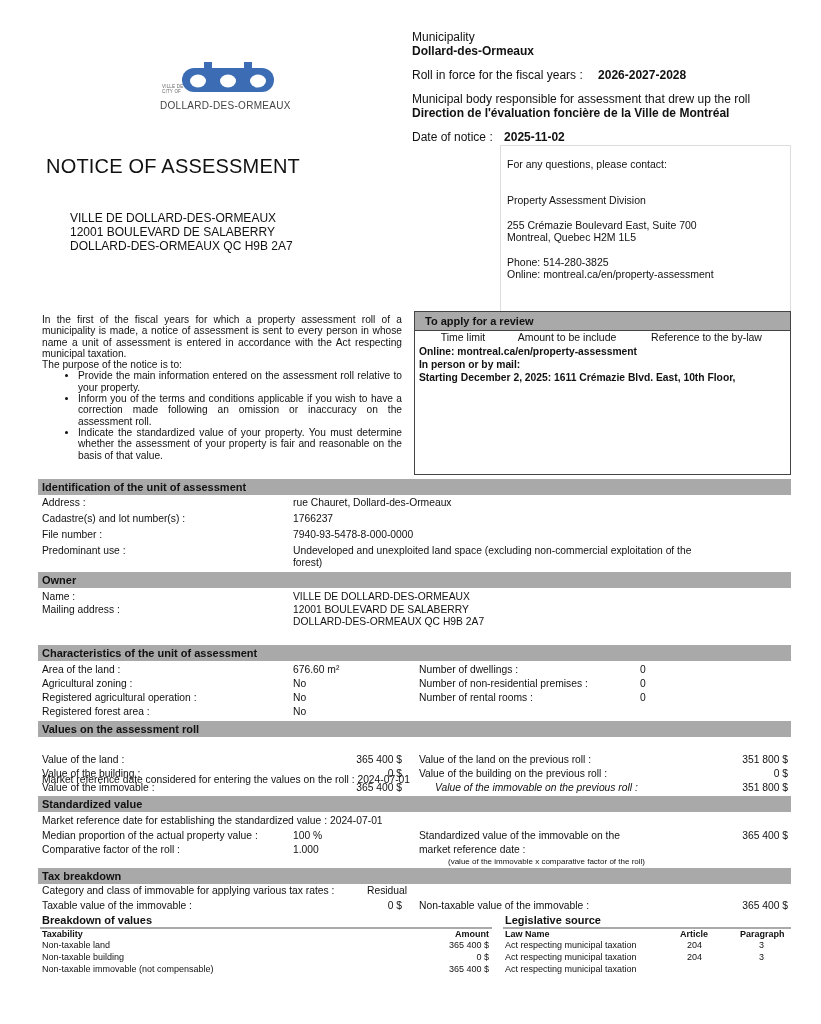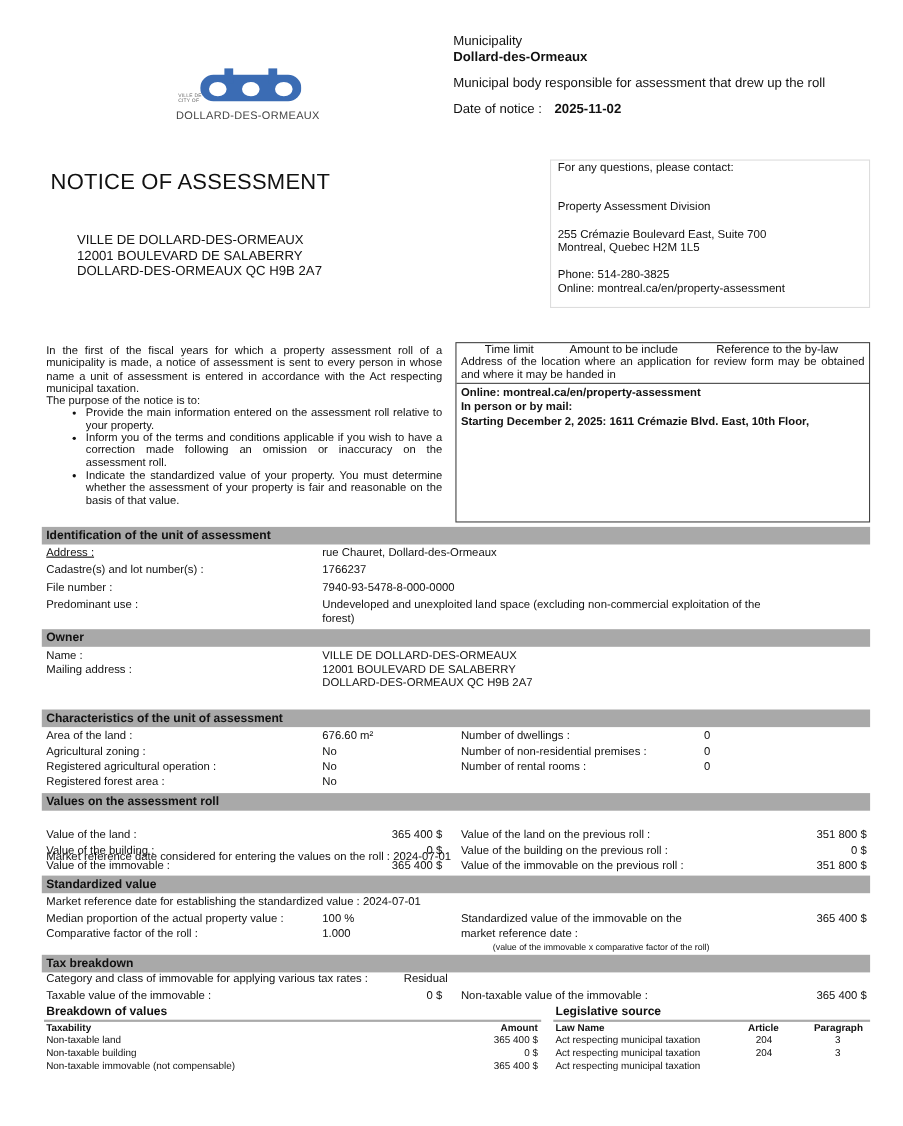--- a/index.html
+++ b/index.html
@@ -13,21 +13,21 @@
   .logo-small { position: absolute; left: 12px; top: 22px; font-size: 4.5px; line-height: 5px; color: #666; letter-spacing: 0.2px; }
   .logo-name { position: absolute; left: 10px; top: 38px; font-size: 10px; color: #444; letter-spacing: 0.3px; white-space: nowrap; }
 
   
   .hdr { left: 412px; top: 30px; width: 400px; font-size: 12px; line-height: 14px; }
   .hdr .row { margin-bottom: 7px; }
 
   .title { left: 46px; top: 155px; font-size: 20px; letter-spacing: 0.2px; }
   .recipient { left: 70px; top: 211px; font-size: 12px; line-height: 14px; }
 
-  .contact { left: 500px; top: 145px; width: 291px; height: 135px; border: 1px solid #ddd; padding: 0 6px; font-size: 10.5px; line-height: 12px; }
+  .contact { left: 500px; top: 145px; width: 291px; height: 167px; border: 1px solid #ddd; padding: 12px 6px; font-size: 10.5px; line-height: 12px; }
   .contact p { margin-bottom: 12px; }
 
   .intro { left: 42px; top: 314px; width: 360px; font-size: 10.2px; line-height: 11.3px; text-align: justify; }
   .intro ul { margin-left: 36px; margin-top: 0; }
   .intro li { margin-bottom: 0; }
 
   .review { left: 414px; top: 311px; width: 377px; height: 164px; border: 1px solid #444; }
   .review .bar { background: #a9a9a9; height: 19px; font-weight: bold; font-size: 11px; padding: 3px 10px; border-bottom: 1px solid #444; }
   .review .cols { display: flex; font-size: 10.5px; line-height: 12px; text-align: center; padding: 0 4px; }
   .review .cols div:nth-child(1) { width: 88px; }
@@ -66,21 +66,26 @@
   </div>
   <div class="logo-name">DOLLARD-DES-ORMEAUX</div>
 </div>
 
 <div class="abs hdr">
   <div class="row">
     <div>Municipality</div>
     <div class="b">Dollard-des-Ormeaux</div>
   </div>
   <div class="row" style="margin-top:10px;">
+    <span>Roll in force for the fiscal years :</span>
+    <span class="b" style="margin-left:12px;">2026-2027-2028</span>
+  </div>
+  <div class="row" style="margin-top:10px;">
     <div>Municipal body responsible for assessment that drew up the roll</div>
+    <div class="b">Direction de l'évaluation foncière de la Ville de Montréal</div>
   </div>
   <div class="row" style="margin-top:10px;">
     <span>Date of notice :</span>
     <span class="b" style="margin-left:8px;">2025-11-02</span>
   </div>
 </div>
 
 <div class="abs title">NOTICE OF ASSESSMENT</div>
 
 <div class="abs recipient">
@@ -106,35 +111,35 @@
   <div>In the first of the fiscal years for which a property assessment roll of a municipality is made, a notice of assessment is sent to every person in whose name a unit of assessment is entered in accordance with the Act respecting municipal taxation.</div>
   <div>The purpose of the notice is to:</div>
   <ul>
     <li>Provide the main information entered on the assessment roll relative to your property.</li>
     <li>Inform you of the terms and conditions applicable if you wish to have a correction made following an omission or inaccuracy on the assessment roll.</li>
     <li>Indicate the standardized value of your property. You must determine whether the assessment of your property is fair and reasonable on the basis of that value.</li>
   </ul>
 </div>
 
 <div class="abs review">
+  <div class="bar">To apply for a review</div>
   <div class="cols">
     <div>Time limit</div>
     <div>Amount to be include</div>
     <div>Reference to the by-law</div>
   </div>
-  <div class="addr">Address of the location where an application for review form may be obtained and where it may be handed in</div>
   <div class="where">
     <div>Online: montreal.ca/en/property-assessment</div>
     <div>In person or by mail:</div>
     <div>Starting December 2, 2025: 1611 Crémazie Blvd. East, 10th Floor,</div>
   </div>
 </div>
 
 <div class="sec-bar" style="top:479px;">Identification of the unit of assessment</div>
-<div class="fld" style="left:42px;top:497px;text-decoration:underline;">Address :</div>
+<div class="fld" style="left:42px;top:497px;">Address :</div>
 <div class="fld val" style="left:293px;top:497px;">rue Chauret, Dollard-des-Ormeaux</div>
 <div class="fld" style="left:42px;top:513px;">Cadastre(s) and lot number(s) :</div>
 <div class="fld val" style="left:293px;top:513px;">1766237</div>
 <div class="fld" style="left:42px;top:529px;">File number :</div>
 <div class="fld val" style="left:293px;top:529px;">7940-93-5478-8-000-0000</div>
 <div class="fld" style="left:42px;top:545px;">Predominant use :</div>
 <div class="fld val" style="left:293px;top:545px;">
   <div>Undeveloped and unexploited land space (excluding non-commercial exploitation of the</div>
   <div>forest)</div>
 </div>
@@ -172,21 +177,21 @@
 <div class="fld" style="left:42px;top:754px;">Value of the land :</div>
 <div class="fld val r" style="left:300px;width:102px;top:754px;">365 400 $</div>
 <div class="fld" style="left:42px;top:768px;">Value of the building :</div>
 <div class="fld val r" style="left:300px;width:102px;top:768px;">0 $</div>
 <div class="fld" style="left:42px;top:782px;">Value of the immovable :</div>
 <div class="fld val r" style="left:300px;width:102px;top:782px;">365 400 $</div>
 <div class="fld" style="left:419px;top:754px;">Value of the land on the previous roll :</div>
 <div class="fld val r" style="left:680px;width:108px;top:754px;">351 800 $</div>
 <div class="fld" style="left:419px;top:768px;">Value of the building on the previous roll :</div>
 <div class="fld val r" style="left:680px;width:108px;top:768px;">0 $</div>
-<div class="fld" style="left:419px;top:782px;">Value of the immovable on the previous roll :</div>
+<div class="fld" style="left:435px;top:782px;font-style:italic;">Value of the immovable on the previous roll :</div>
 <div class="fld val r" style="left:680px;width:108px;top:782px;">351 800 $</div>
 
 <div class="sec-bar" style="top:796px;">Standardized value</div>
 <div class="fld" style="left:42px;top:815px;">
   <span>Market reference date for establishing the standardized value :</span>
   <span class="val">2024-07-01</span>
 </div>
 <div class="fld" style="left:42px;top:830px;">Median proportion of the actual property value :</div>
 <div class="fld val" style="left:293px;top:830px;">100 %</div>
 <div class="fld" style="left:42px;top:844px;">Comparative factor of the roll :</div>

